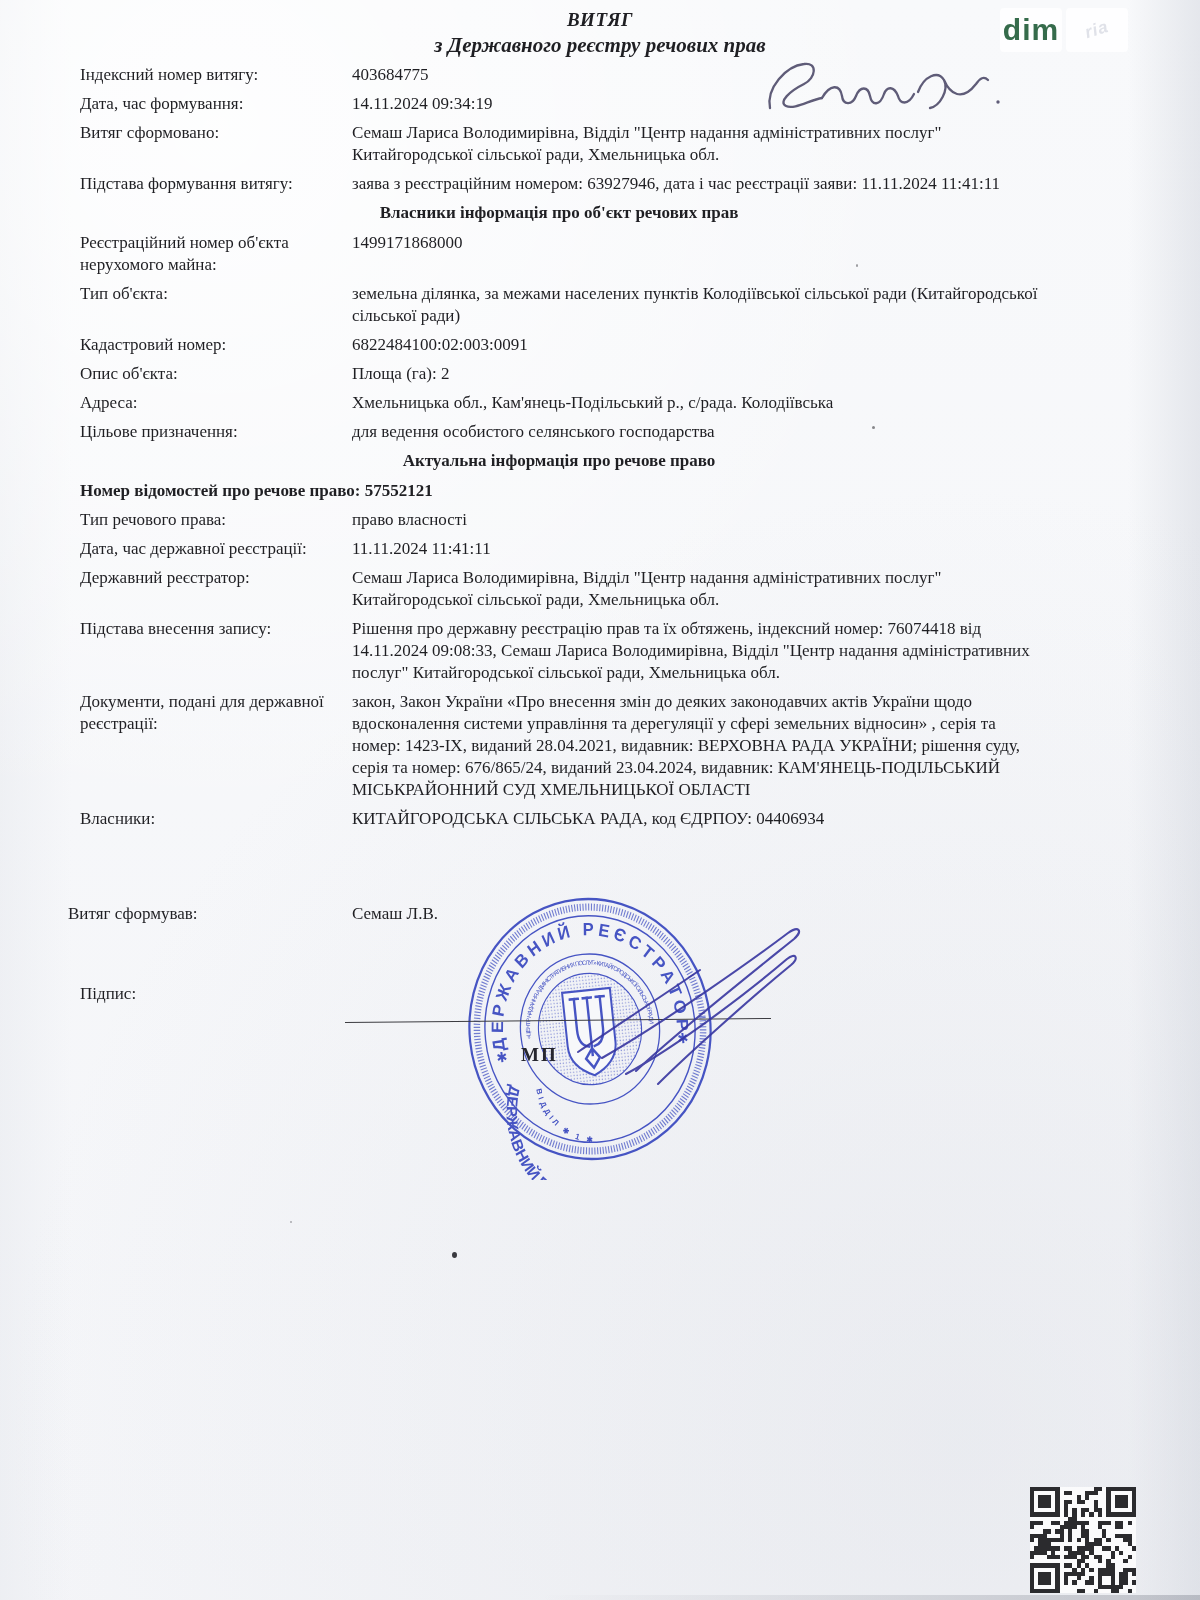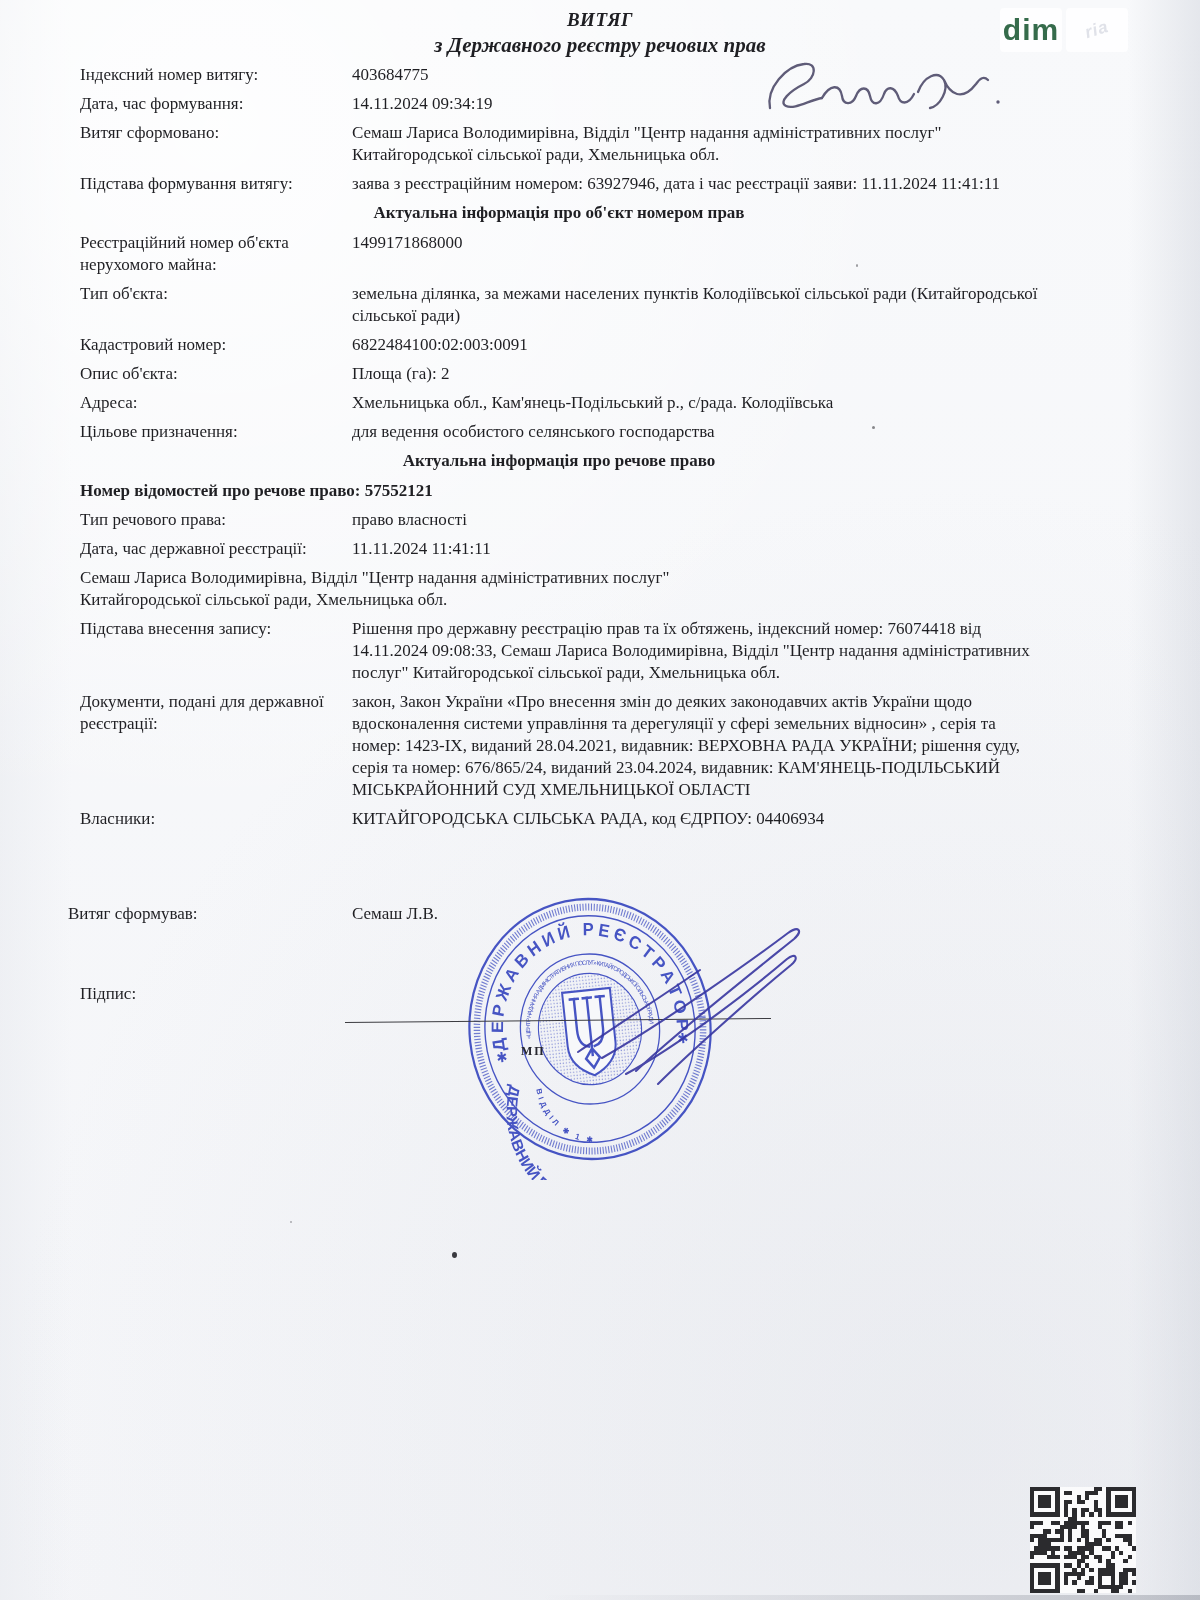--- a/index.html
+++ b/index.html
@@ -29,21 +29,21 @@
   .row{display:flex;margin-bottom:7px;}
   .lbl{width:272px;flex:0 0 272px;padding-right:8px;box-sizing:border-box;}
   .val{width:686px;flex:0 0 686px;}
   .sec-heading{text-align:center;font-weight:bold;font-size:17px;margin:4px 0 8px 0;}
   .bold-line{font-weight:bold;margin-bottom:7px;}
   
   .abs{position:absolute;}
   .f-label{font-size:17px;line-height:22px;}
   .sign-line{position:absolute;left:345px;top:1020px;width:426px;height:0;
      border-top:1.6px solid #3c3c41;transform:rotate(-0.55deg);}
-  .mp-mark{position:absolute;left:521px;top:1044px;font-size:12px;font-weight:600;
+  .mp-mark{position:absolute;left:521px;top:1044px;font-size:19px;font-weight:600;
      letter-spacing:2px;color:#26262e;}
   .stamp-svg{position:absolute;left:448px;top:878px;width:284px;height:302px;opacity:.93;}
   .pen-svg{position:absolute;left:430px;top:870px;width:480px;height:330px;}
   .topsig-svg{position:absolute;left:752px;top:50px;width:270px;height:80px;}
   .qr{position:absolute;left:1030px;top:1487px;width:106px;height:106px;background:#fbfbfc;}
   .qr svg{width:100%;height:100%;shape-rendering:crispEdges;fill:#2b2b2e;}
   .speck{position:absolute;border-radius:50%;background:#3a3a40;}
 </style>
 </head>
 <body>
@@ -82,21 +82,21 @@
     </div>
     <div class="row">
       <div class="lbl">Витяг сформовано:</div>
       <div class="val">Семаш Лариса Володимирівна, Відділ "Центр надання адміністративних послуг" Китайгородської сільської ради, Хмельницька обл.</div>
     </div>
     <div class="row">
       <div class="lbl">Підстава формування витягу:</div>
       <div class="val">заява з реєстраційним номером: 63927946, дата і час реєстрації заяви: 11.11.2024 11:41:11</div>
     </div>
 
-    <div class="sec-heading">Актуальна інформація про об'єкт номером прав</div>
+    <div class="sec-heading">Власники інформація про об'єкт речових прав</div>
 
     <div class="row">
       <div class="lbl">Реєстраційний номер об'єкта нерухомого майна:</div>
       <div class="val">1499171868000</div>
     </div>
     <div class="row">
       <div class="lbl">Тип об'єкта:</div>
       <div class="val">земельна ділянка, за межами населених пунктів Колодіївської сільської ради (Китайгородської сільської ради)</div>
     </div>
     <div class="row">
@@ -121,20 +121,21 @@
 
     <div class="row">
       <div class="lbl">Тип речового права:</div>
       <div class="val">право власності</div>
     </div>
     <div class="row">
       <div class="lbl">Дата, час державної реєстрації:</div>
       <div class="val">11.11.2024 11:41:11</div>
     </div>
     <div class="row">
+      <div class="lbl">Державний реєстратор:</div>
       <div class="val">Семаш Лариса Володимирівна, Відділ "Центр надання адміністративних послуг" Китайгородської сільської ради, Хмельницька обл.</div>
     </div>
     <div class="row">
       <div class="lbl">Підстава внесення запису:</div>
       <div class="val">Рішення про державну реєстрацію прав та їх обтяжень, індексний номер: 76074418 від 14.11.2024 09:08:33, Семаш Лариса Володимирівна, Відділ "Центр надання адміністративних послуг" Китайгородської сільської ради, Хмельницька обл.</div>
     </div>
     <div class="row">
       <div class="lbl">Документи, подані для державної реєстрації:</div>
       <div class="val">закон, Закон України «Про внесення змін до деяких законодавчих актів України щодо вдосконалення системи управління та дерегуляції у сфері земельних відносин» , серія та номер: 1423-ІХ, виданий 28.04.2021, видавник: ВЕРХОВНА РАДА УКРАЇНИ; рішення суду, серія та номер: 676/865/24, виданий 23.04.2024, видавник: КАМ'ЯНЕЦЬ-ПОДІЛЬСЬКИЙ МІСЬКРАЙОННИЙ СУД ХМЕЛЬНИЦЬКОЇ ОБЛАСТІ</div>
     </div>

